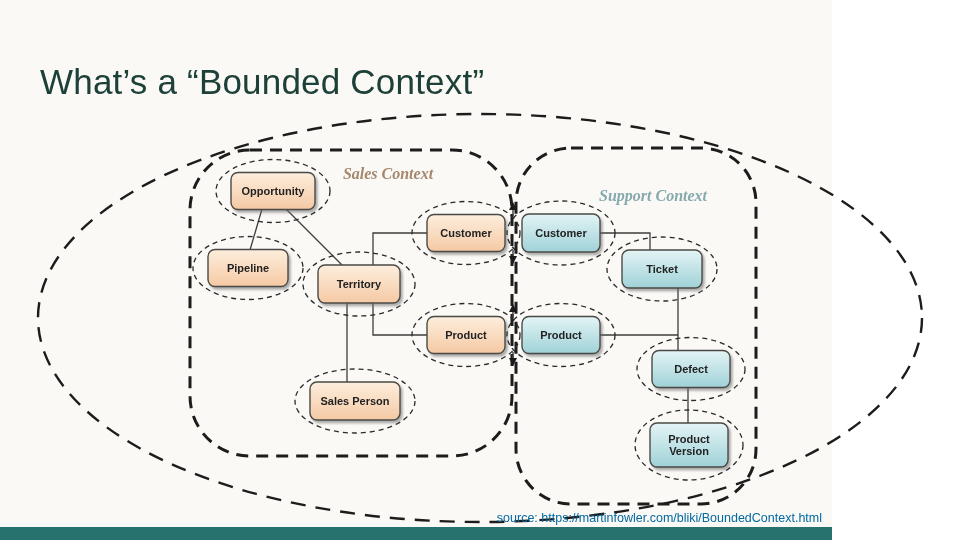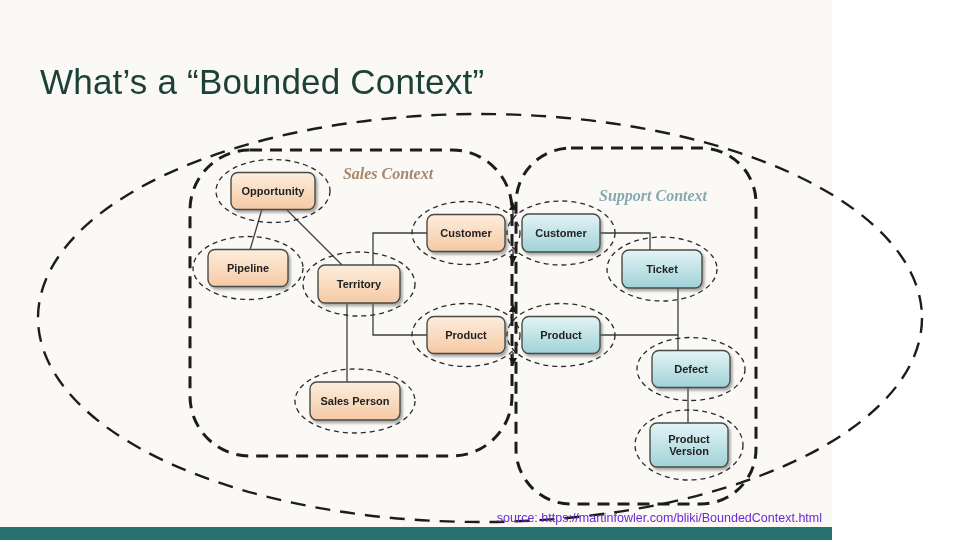--- a/index.html
+++ b/index.html
@@ -104,15 +104,15 @@
         <ellipse cx="691" cy="369" rx="54" ry="31.5" fill="none" stroke="#2a2a2a" stroke-width="1.3" stroke-dasharray="5 4"></ellipse>
         <rect x="652" y="350.5" width="78" height="37" rx="7" ry="7" fill="url(#grad-support)" stroke="#4a4a44" stroke-width="1.4" filter="url(#boxshadow)"></rect>
         <text text-anchor="middle" font-size="11" font-weight="bold" fill="#222222" font-family="&quot;Liberation Sans&quot;, sans-serif"><tspan x="691" y="373">Defect</tspan></text>
       </g>
       <g>
         <ellipse cx="689" cy="445" rx="54" ry="35" fill="none" stroke="#2a2a2a" stroke-width="1.3" stroke-dasharray="5 4"></ellipse>
         <rect x="650" y="423" width="78" height="44" rx="7" ry="7" fill="url(#grad-support)" stroke="#4a4a44" stroke-width="1.4" filter="url(#boxshadow)"></rect>
         <text text-anchor="middle" font-size="11" font-weight="bold" fill="#222222" font-family="&quot;Liberation Sans&quot;, sans-serif"><tspan x="689" y="443">Product</tspan><tspan x="689" y="455">Version</tspan></text>
       </g>
     </svg>
-  <div class="source-line" style="color: #6d28d9;">source: https://martinfowler.com/bliki/BoundedContext.html</div>
+  <div class="source-line" style="color: #0369a1;">source: https://martinfowler.com/bliki/BoundedContext.html</div>
   <div class="footer-bar" style="background: rgb(39, 113, 111);"></div>
 </div>
 
 </body></html>

